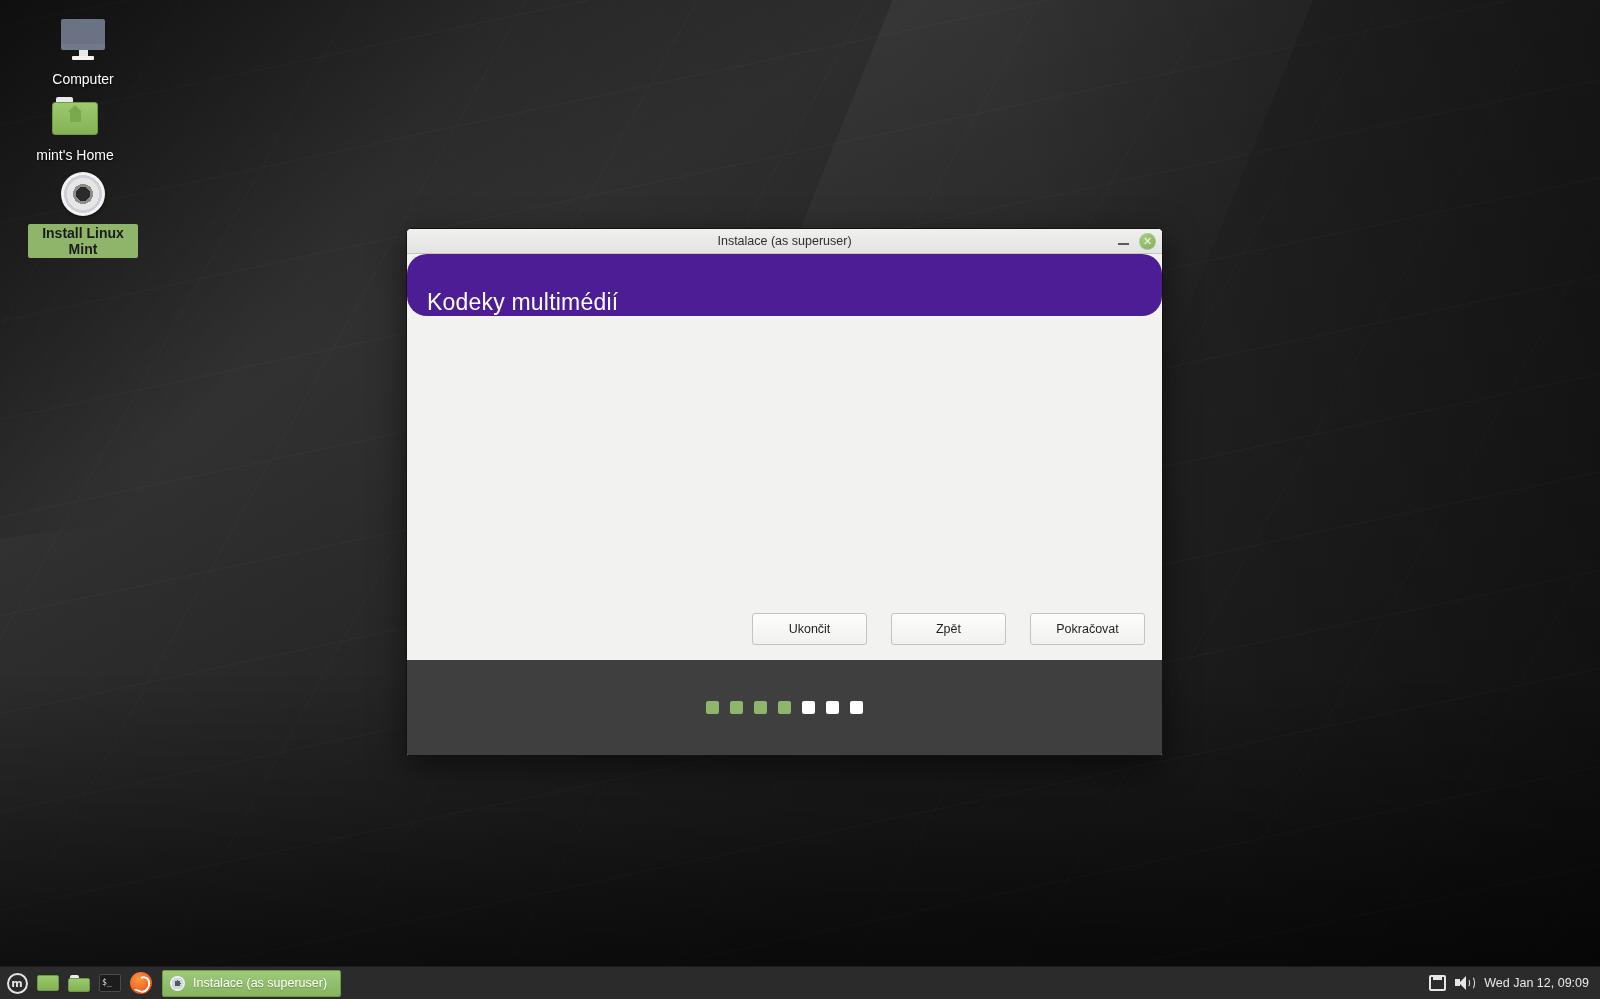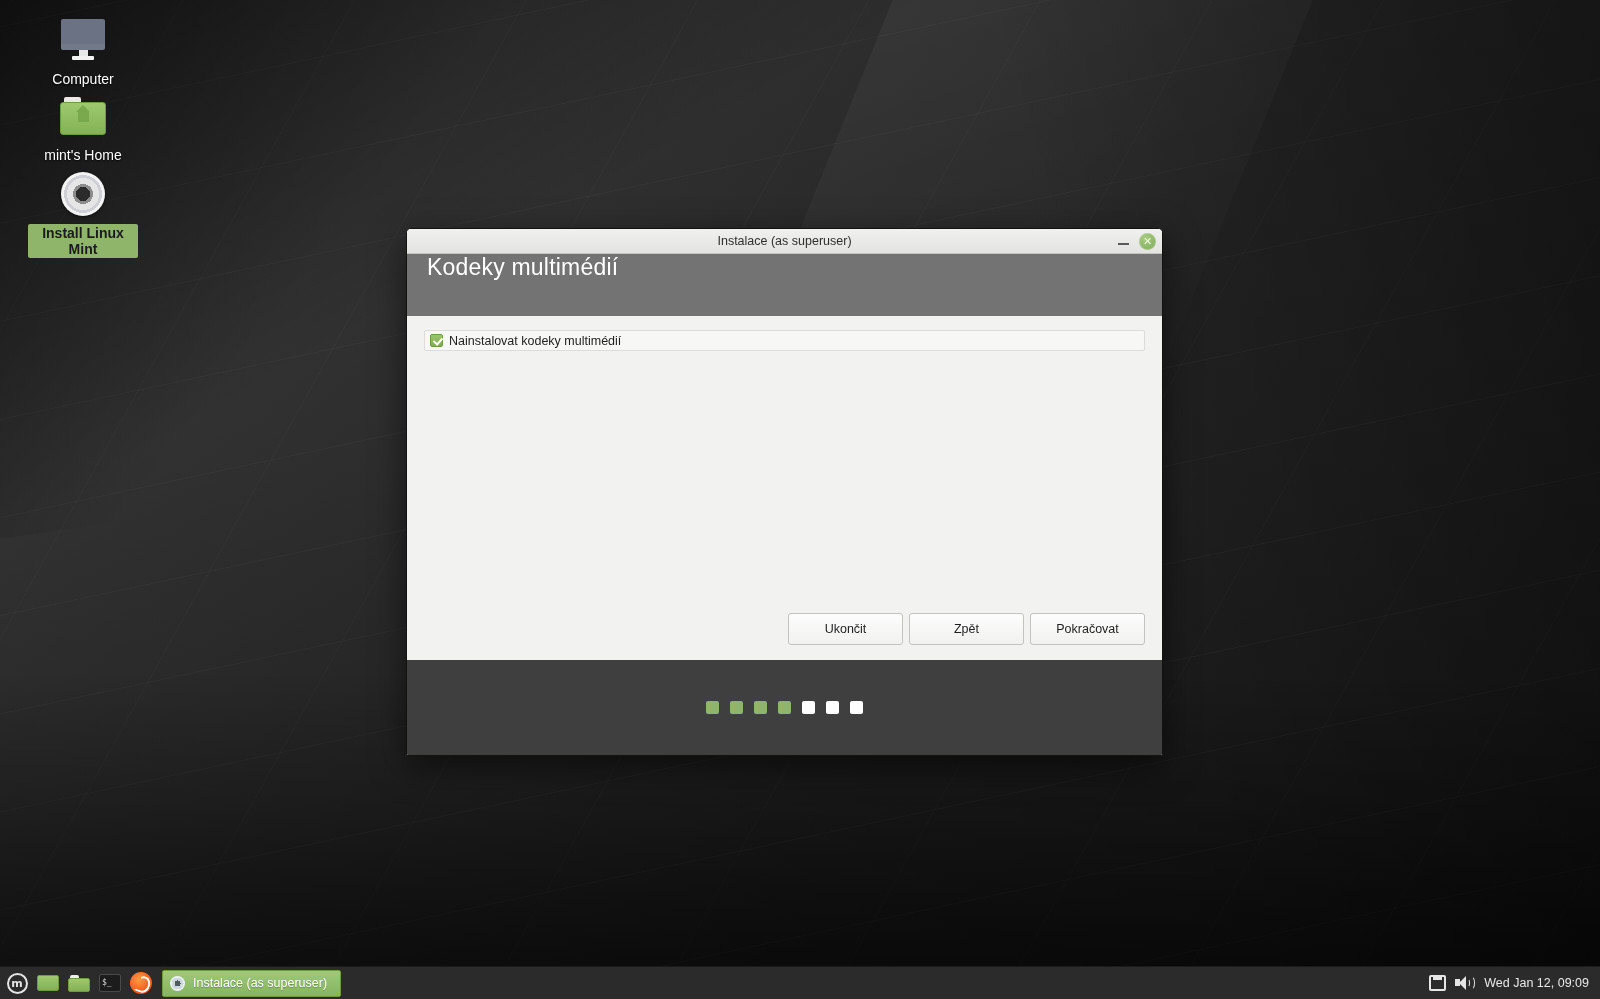--- a/index.html
+++ b/index.html
@@ -118,22 +118,22 @@
   .tb-min:after{ content:""; position:absolute; left:1px; bottom:3px; width:11px; height:2px; background:#5a5a5a; }
   .tb-close {
     width:17px; height:17px; border-radius:50%;
     background:radial-gradient(circle at 38% 32%, #a7cc80, #7da857);
     color:#eef6e6; font-size:11px; line-height:17px; text-align:center;
     font-family:"DejaVu Sans", sans-serif; cursor:pointer;
     box-shadow:inset 0 0 0 1px rgba(255,255,255,.25);
   }
 
   .wiz-header {
-    flex:none; height:62px; background:#737373;
-    display:flex; align-items:flex-start; padding:0 20px;
+    flex:none; height:62px; background:#4c1d95;
+    display:flex; align-items:flex-end; padding:0 20px;border-radius:20px;
   }
   .wiz-header h1 {
     font-size:23px; font-weight:400; color:#ffffff; letter-spacing:.2px;
   }
 
   .wiz-body {
     flex:1; background:#f2f2f0; padding:14px 17px 0 17px;
     display:flex; flex-direction:column; position:relative;
   }
 
@@ -150,21 +150,21 @@
     content:""; position:absolute; left:3.5px; top:1px; width:4px; height:7px;
     border:solid #ffffff; border-width:0 2px 2px 0; transform:rotate(42deg);
   }
   .opt-row .opt-label { font-size:12.5px; color:#1f1f1f; margin-left:6px; }
 
   .opt-desc {
     margin:12px 0 0 24px; font-size:11.5px; color:#3a3a3a; line-height:1.45;
   }
 
   .btn-row {
-    position:absolute; right:17px; bottom:15px; display:flex; gap:6px;
+    position:absolute; right:17px; bottom:15px; display:flex; gap:24px;
   }
   .btn {
     min-width:115px; height:32px; padding:0 14px;
     background:linear-gradient(180deg,#fdfdfd,#f1f1ef);
     border:1px solid #c3c3bf; border-radius:3px;
     font-size:12.5px; color:#1f1f1f; cursor:pointer;
     display:flex; align-items:center; justify-content:center;
   }
 
   .wiz-footer {
@@ -258,21 +258,21 @@
     <div class="glyph">
       <div class="ico-monitor">
         <div class="screen"></div>
         <div class="neck"></div>
         <div class="base"></div>
       </div>
     </div>
     <span class="caption">Computer</span>
   </div>
 
-  <div class="desk-icon" style="left:28px; top:92px;">
+  <div class="desk-icon" style="left:20px; top:92px;">
     <div class="glyph">
       <div class="ico-folder">
         <div class="tab"></div>
         <div class="body"></div>
         <div class="house"></div>
       </div>
     </div>
     <span class="caption">mint's Home</span>
   </div>
 
@@ -292,24 +292,20 @@
         <div class="tb-close">✕</div>
       </div>
     </div>
 
     <div class="wiz-header">
       <h1>Kodeky multimédií</h1>
     </div>
 
     <div class="wiz-body">
 
-      <div class="opt-row">
-        <span class="chk"></span>
-        <span class="opt-label">Nainstalovat kodeky multimédií</span>
-      </div>
 
 
       <div class="btn-row">
         <button class="btn">Ukončit</button>
         <button class="btn">Zpět</button>
         <button class="btn">Pokračovat</button>
       </div>
     </div>
 
     <div class="wiz-footer" id="progress-dots">

